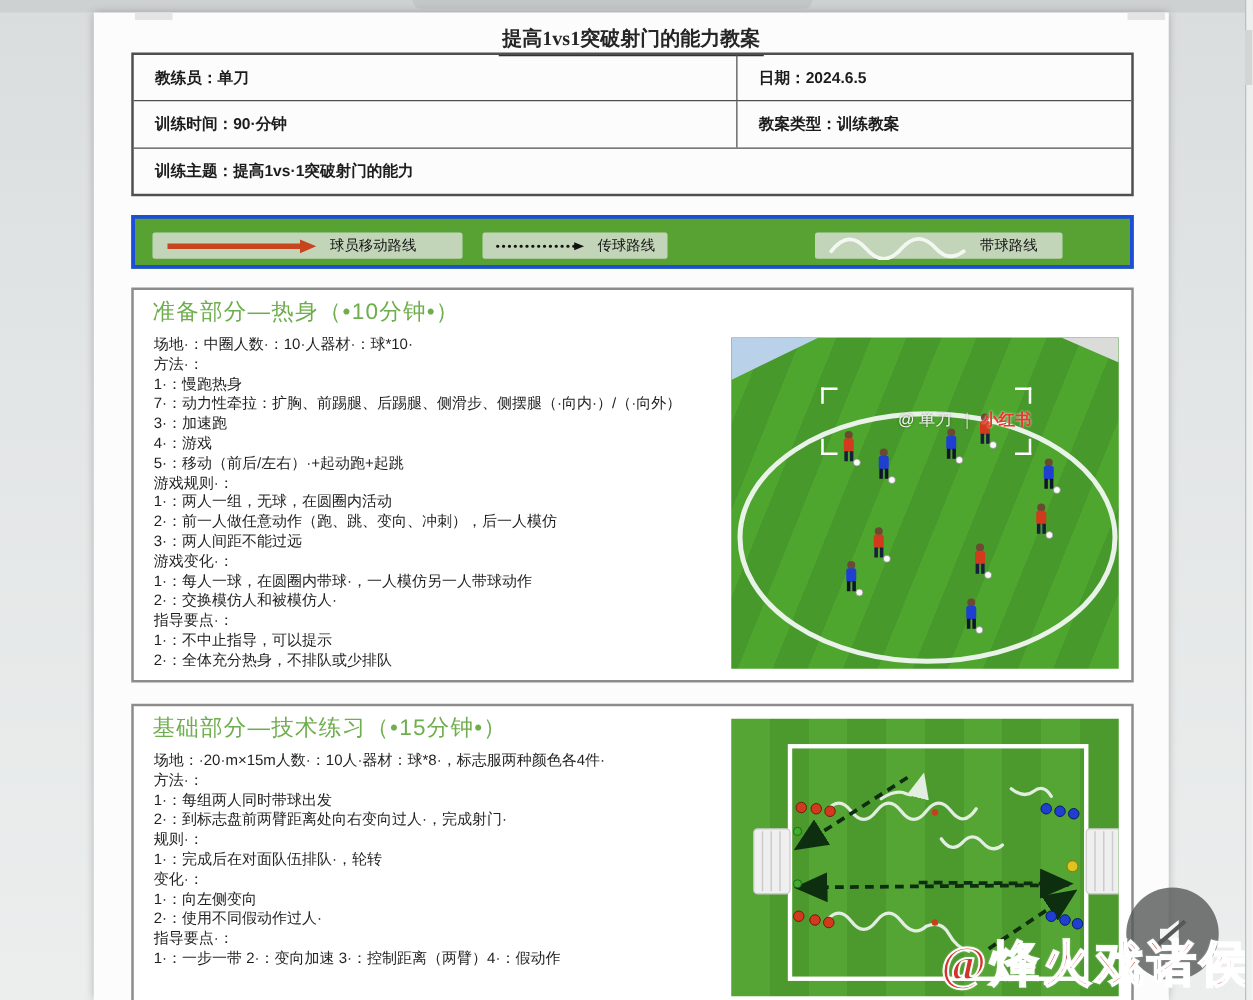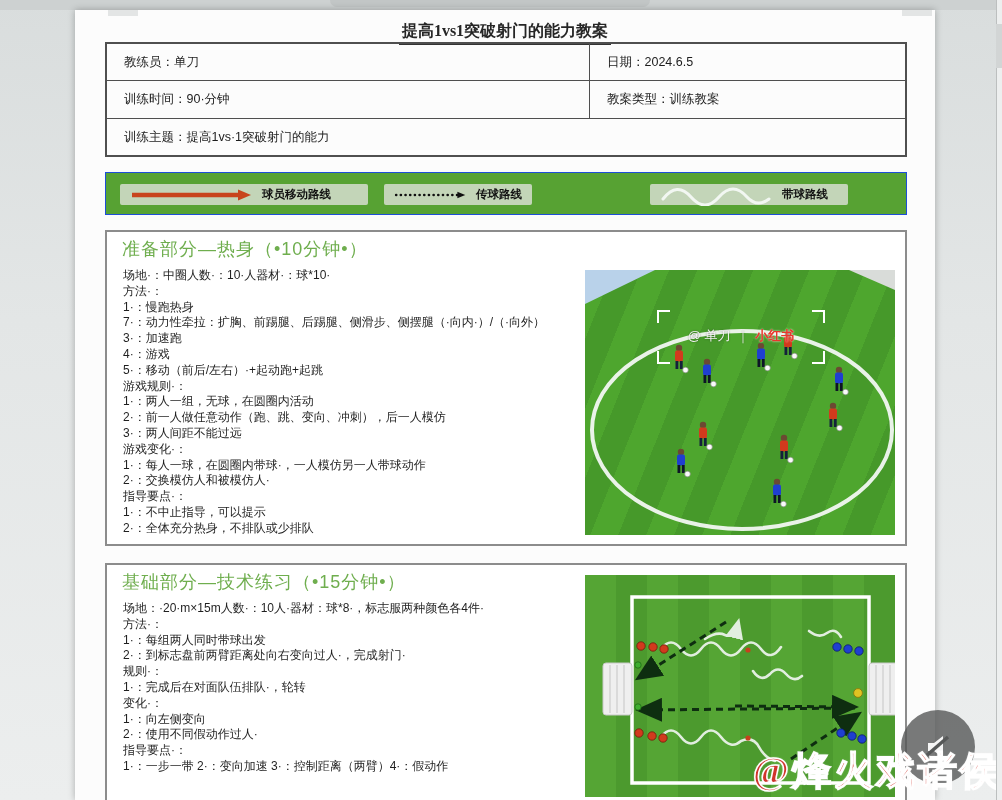--- a/index.html
+++ b/index.html
@@ -17,26 +17,26 @@
         box-shadow:0 0 7px rgba(0,0,0,.28);}
   .notch{position:absolute;top:0;width:30px;height:6px;background:#e3e5e5;}
   .page-title-wrap{position:absolute;left:0;right:0;top:11px;text-align:center;}
   .page-title{display:inline-block;font-family:"Liberation Serif",serif;font-weight:bold;
         font-size:16px;color:#262626;border-bottom:2px solid #333;padding:0 3px 1px;text-align:center;}
   
   .info-table{position:absolute;left:30px;top:32px;width:802px;height:115px;
         border:2px solid #4f4f4f;display:grid;grid-template-rows:37px 38px 36px;}
   .info-row{display:grid;grid-template-columns:483px 1fr;border-bottom:1.5px solid #4f4f4f;}
   .info-row:last-child{border-bottom:none;grid-template-columns:1fr;}
-  .info-cell{display:flex;align-items:center;padding-left:17px;font-size:12.5px;color:#1c1c1c;}
+  .info-cell{display:flex;align-items:center;padding-left:17px;font-size:12.5px;color:#1c1c1c;font-weight:bold;}
   .info-row .info-cell:first-child{border-right:1.5px solid #4f4f4f;}
   .info-row:last-child .info-cell{border-right:none;}
   
   .legend-banner{position:absolute;left:30px;top:162px;width:802px;height:43px;
-        background:var(--banner-green);border:1px solid #1d4ed8;font-weight:bold;}
+        background:var(--banner-green);border:3px solid #1d4ed8;}
   .legend-item{position:absolute;top:11px;height:21px;display:flex;align-items:center;
         background:rgba(214,222,208,.85);border-radius:2px;padding:0 10px;}
   .legend-label{font-size:11.5px;color:#111;margin-left:10px;white-space:nowrap;}
   
   .section{position:absolute;left:30px;width:802px;background:#fff;border:2px solid #8c8c8c;}
   .section-heading{position:absolute;left:15px;top:5px;font-size:18px;font-weight:normal;
         color:var(--heading-green);letter-spacing:1px;white-space:nowrap;}
   .lines{position:absolute;left:16px;top:36px;width:458px;}
   .tline{font-size:12px;line-height:15.8px;color:#1f1f1f;white-space:nowrap;}
   
@@ -50,21 +50,21 @@
   .diagram svg{position:absolute;left:0;top:0;}
   .diagram-2{left:478px;top:10px;width:310px;height:222px;
         background:repeating-linear-gradient(90deg,#55a534 0 31px,#4c9a2e 31px 62px);}
   
   .photo-mark{position:absolute;left:72px;top:40px;width:168px;height:54px;}
   .corner{position:absolute;width:13px;height:13px;border:0 solid #fff;}
   .corner.tl{left:0;top:0;border-left-width:2.5px;border-top-width:2.5px;}
   .corner.tr{right:0;top:0;border-right-width:2.5px;border-top-width:2.5px;}
   .corner.bl{left:0;bottom:0;border-left-width:2.5px;border-bottom-width:2.5px;}
   .corner.br{right:0;bottom:0;border-right-width:2.5px;border-bottom-width:2.5px;}
-  .photo-mark-text{position:absolute;left:0;right:0;top:17px;text-align:center;font-size:13px;
+  .photo-mark-text{position:absolute;left:0;right:0;top:17px;text-align:right;font-size:13px;
         color:#f4f4f4;text-shadow:0 0 2px rgba(0,0,0,.45);white-space:nowrap;}
   .brand{color:#e8372c;font-weight:bold;text-shadow:0 0 2px #fff;}
   .divider{margin:0 6px;opacity:.85;}
   
   .bottom-watermark{position:absolute;right:0;top:744px;font-family:"Liberation Serif",serif;
         font-weight:bold;font-size:39px;color:var(--watermark-red);letter-spacing:3px;
         -webkit-text-stroke:1.5px #fff;text-shadow:0 0 2px #fff;z-index:6;white-space:nowrap;}
   .mute-button{position:absolute;left:901px;top:710px;width:74px;height:74px;border-radius:50%;
         background:rgba(86,88,88,.8);z-index:5;display:flex;align-items:center;justify-content:center;
         cursor:pointer;}

